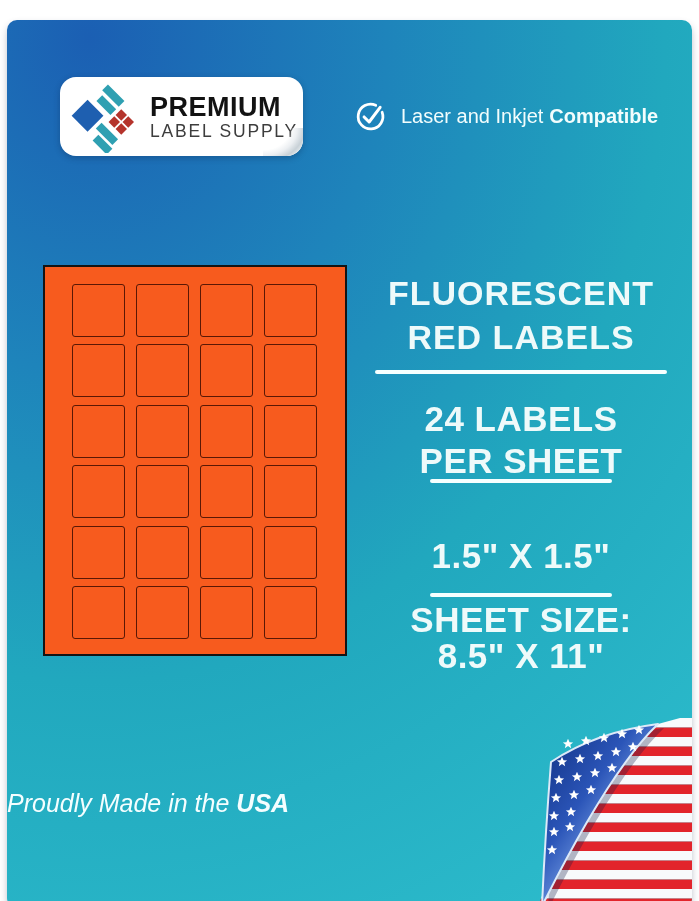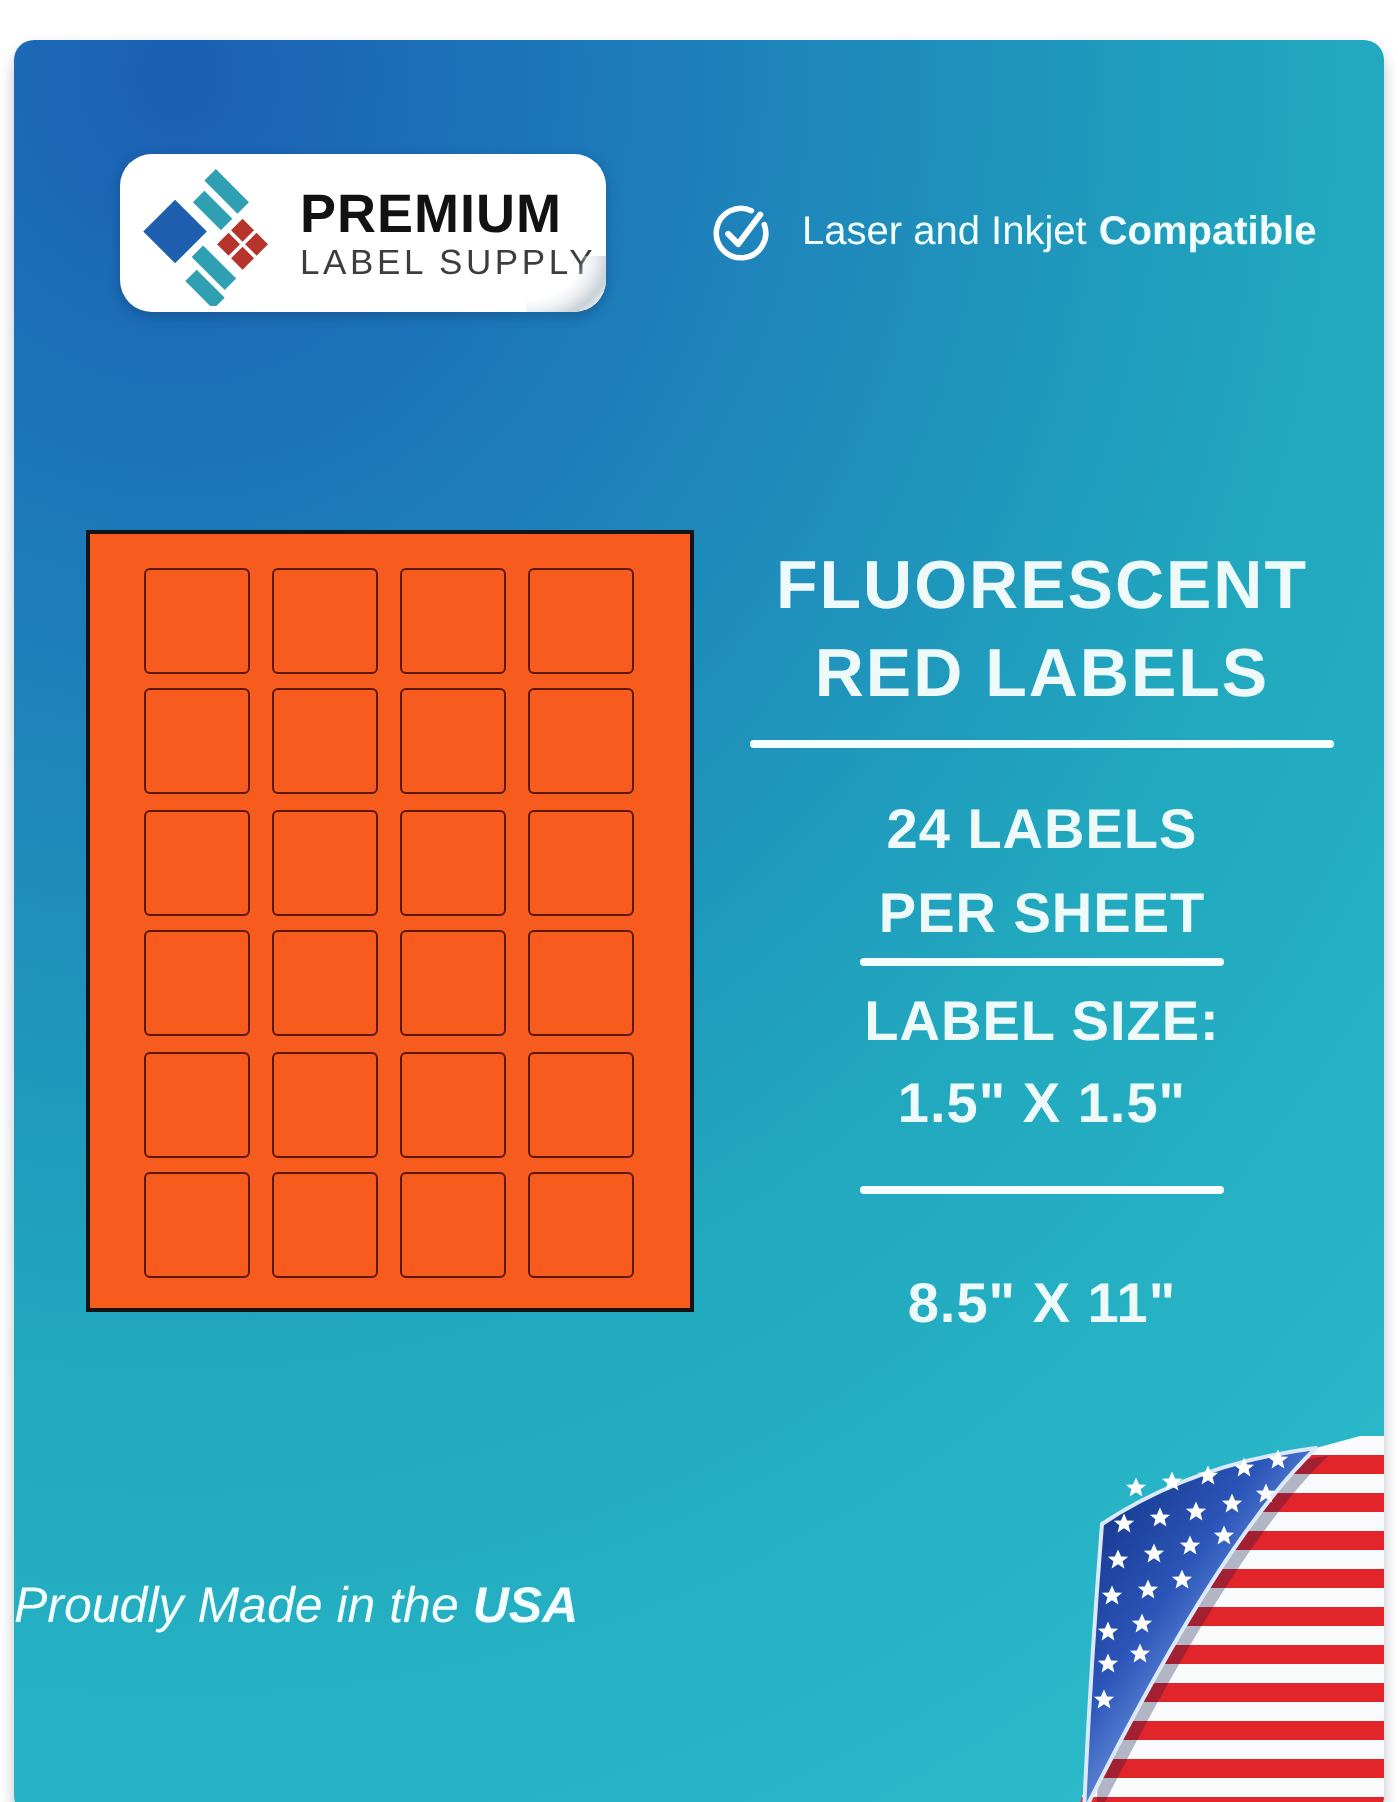--- a/index.html
+++ b/index.html
@@ -29,21 +29,21 @@
   .sheet{position:absolute;left:36px;top:245px;width:304px;height:391px;box-sizing:border-box;
          background:#f75b1e;border:2px solid #141414;
          display:grid;justify-content:space-between;align-content:space-between;
          padding:17px 28px 15px 27px;grid-auto-rows:53px;}
   .label-square{width:53px;height:53px;border:1.6px solid rgba(55,10,0,.82);border-radius:3px;box-sizing:border-box;}
 
   
   .rightcol{position:absolute;left:366px;top:0;width:296px;height:100%;color:#eefafa;font-weight:700;}
   .rc{position:absolute;width:100%;text-align:center;white-space:nowrap;}
   .rc.big{font-size:34px;letter-spacing:1px;}
-  .rc.med{font-size:28px;letter-spacing:.5px;}
+  .rc.med{font-size:35px;letter-spacing:.5px;}
   .divider{position:absolute;height:4px;background:#f6ffff;border-radius:2px;}
   .d-wide{left:2px;width:292px;}
   .d-short{left:57px;width:182px;}
 
   
   .templates{position:absolute;left:6px;top:649px;width:366px;text-align:center;color:#effffe;font-weight:700;}
   .templates .tl1{font-size:20px;line-height:26px;}
   .templates .tl2{font-size:21px;line-height:26px;}
 
   
@@ -117,23 +117,23 @@
         <div class="label-square"></div>
       </div>
 
     <div class="rightcol">
       <div class="rc big" style="top:298px">RED LABELS</div>
       <div class="rc big" style="top:254px">FLUORESCENT</div>
       <div class="divider d-wide" style="top:350px"></div>
       <div class="rc med" style="top:379px">24 LABELS</div>
       <div class="rc med" style="top:421px">PER SHEET</div>
       <div class="divider d-short" style="top:459px"></div>
-      <div class="rc med" style="top:475px">LABEL SIZE:</div>
       <div class="rc med" style="top:516px">1.5" X 1.5"</div>
       <div class="divider d-short" style="top:573px"></div>
+      <div class="rc med" style="top:580px">SHEET SIZE:</div>
       <div class="rc med" style="top:616px">8.5" X 11"</div>
     </div>
 
 
     <div class="madein">
       <span>Proudly Made in the</span><b>USA</b>
     </div>
 
     <svg class="flag" width="160" height="190" viewBox="0 0 160 190">
       <defs>

